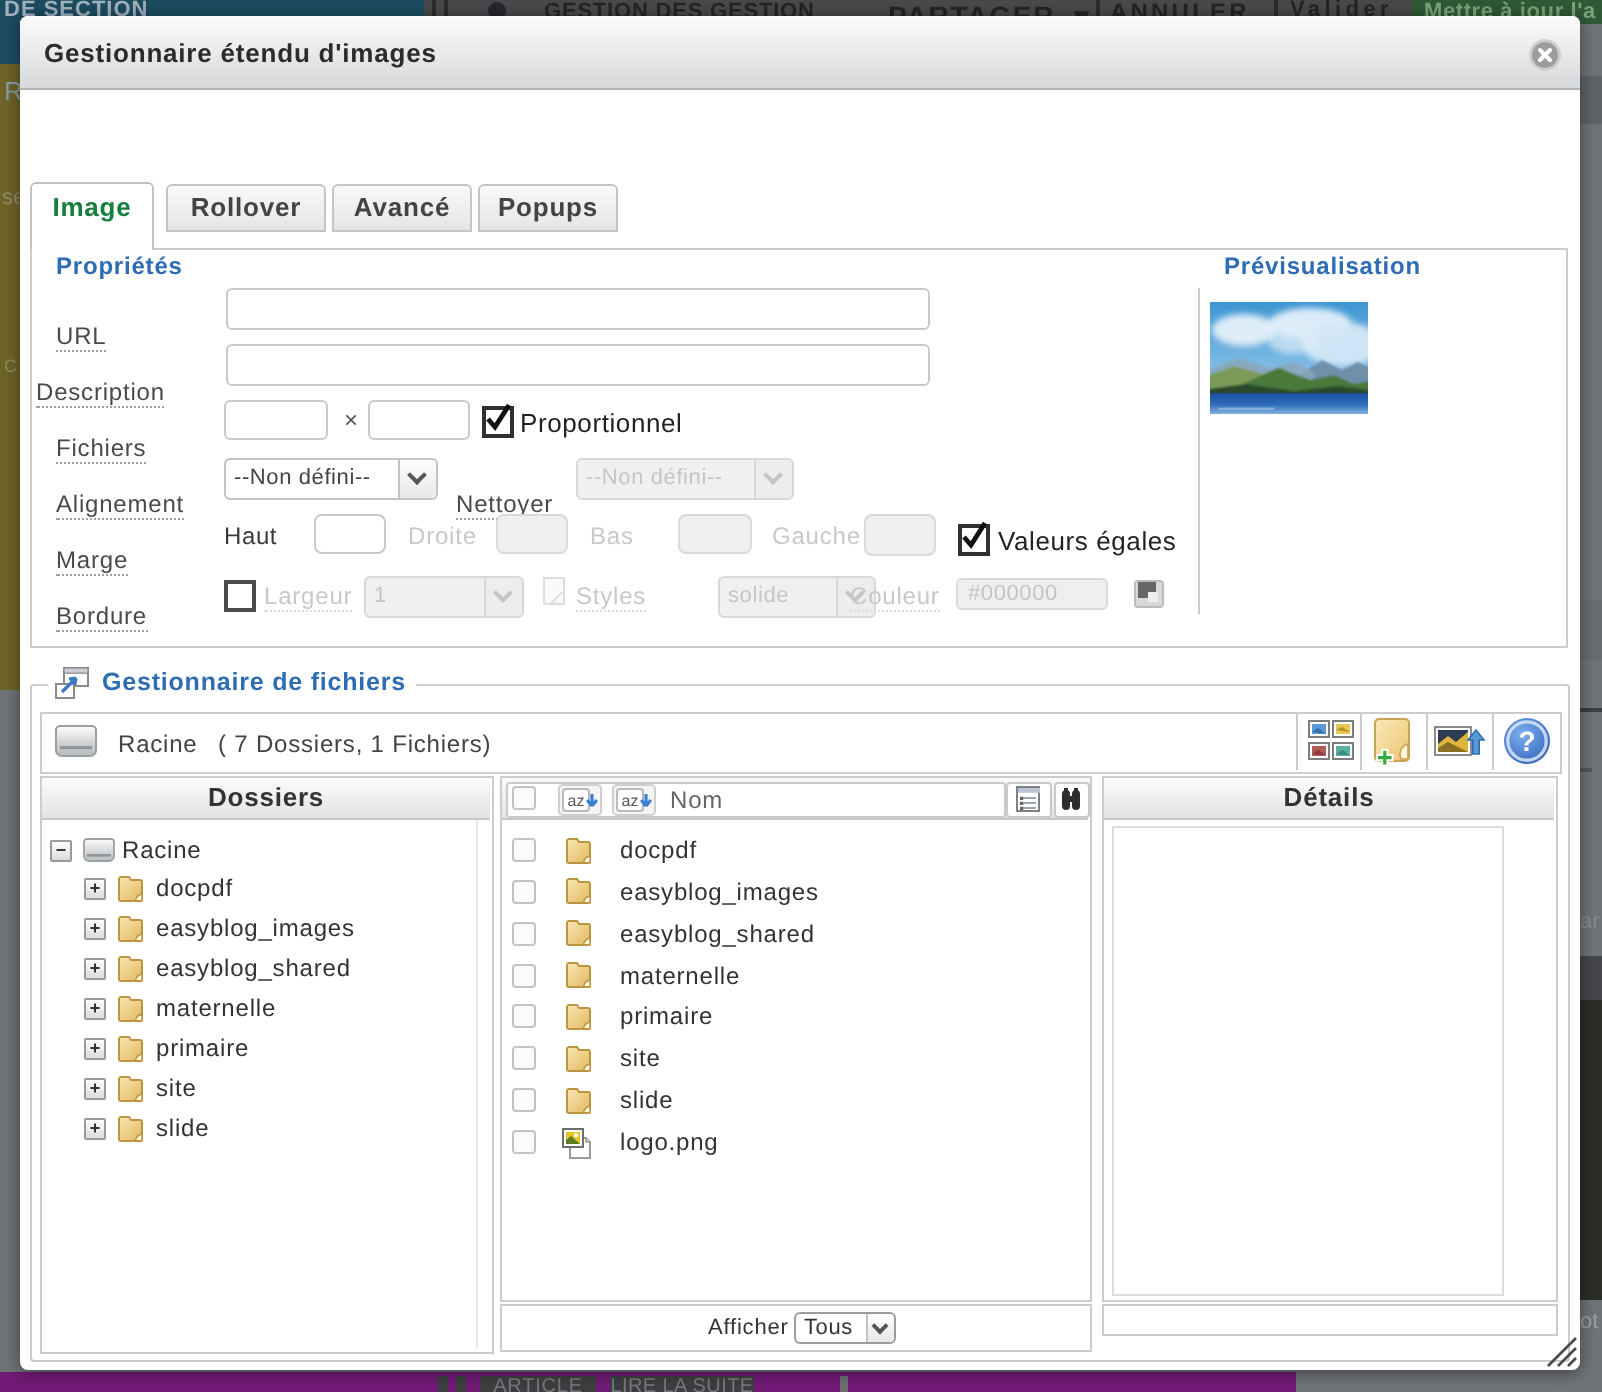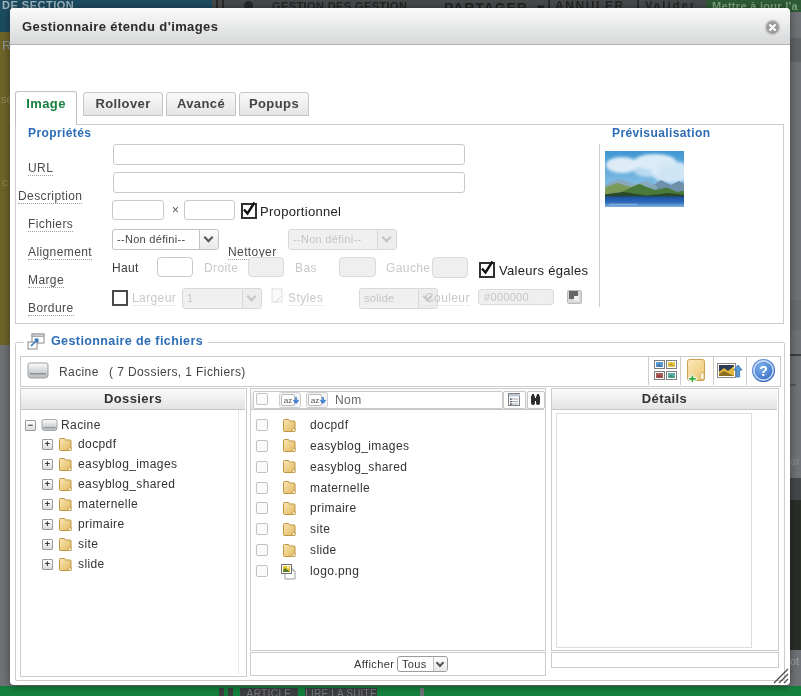--- a/index.html
+++ b/index.html
@@ -61,21 +61,21 @@
   <div class="abs" style="left:0;top:-10px;width:11px;height:12px;background:#2e5a35;"></div>
   <div class="abs" style="left:0;top:28px;width:11px;height:24px;background:#606366;"></div>
   <div class="abs" style="left:0;top:290px;width:11px;height:30px;background:#696c6f;"></div>
   <div class="abs" style="left:0;top:344px;width:11px;height:2px;background:#3c3e40;"></div>
   <div class="abs" style="left:0;top:374px;width:6px;height:2px;background:#55575a;"></div>
   <div class="abs" style="left:0;top:445px;font-size:11px;color:#898c90;">ar</div>
   <div class="abs" style="left:0;top:468px;width:11px;height:22px;background:#44464a;"></div>
   <div class="abs" style="left:0;top:490px;width:11px;height:150px;background:#2b2e27;"></div>
   <div class="abs" style="left:0;top:645px;font-size:11px;color:#9fa1a3;">ot</div>
 </div>
-<div class="abs" id="bgbottom" style="left:0;top:686px;width:801px;height:10px;background:#15803d;overflow:hidden;">
+<div class="abs" id="bgbottom" style="left:0;top:686px;width:648px;height:10px;background:#701a75;overflow:hidden;">
   <div class="abs" style="left:219px;top:2px;width:5px;height:8px;background:#3d3e40;"></div>
   <div class="abs" style="left:228px;top:2px;width:5px;height:8px;background:#3d3e40;"></div>
   <div class="abs" style="left:240px;top:2px;width:58px;height:8px;background:#3d3e40;text-align:center;font-size:10px;color:#77797c;letter-spacing:0.4px;">ARTICLE</div>
   <div class="abs" style="left:305px;top:2px;width:72px;height:8px;background:#3d3e40;text-align:center;font-size:10px;color:#77797c;letter-spacing:0.2px;">LIRE LA SUITE</div>
   <div class="abs" style="left:420px;top:2px;width:4px;height:8px;background:#6d6f72;"></div>
 </div>
 
 <div class="abs" id="dlg" style="left:10px;top:8px;width:780px;height:677px;background:#fff;border-radius:4px;box-shadow:0 1px 8px rgba(0,0,0,0.45);"></div>
 <div class="abs" id="dlghdr" style="left:10px;top:8px;width:780px;height:36px;background:linear-gradient(#fbfbfb,#d6d8d9);border-bottom:1px solid #b3b3b3;border-radius:4px 4px 0 0;"></div>
 <div class="abs" style="left:22px;top:19px;font-size:13px;font-weight:bold;color:#2b2b2b;letter-spacing:0.4px;">Gestionnaire étendu d'images</div>

